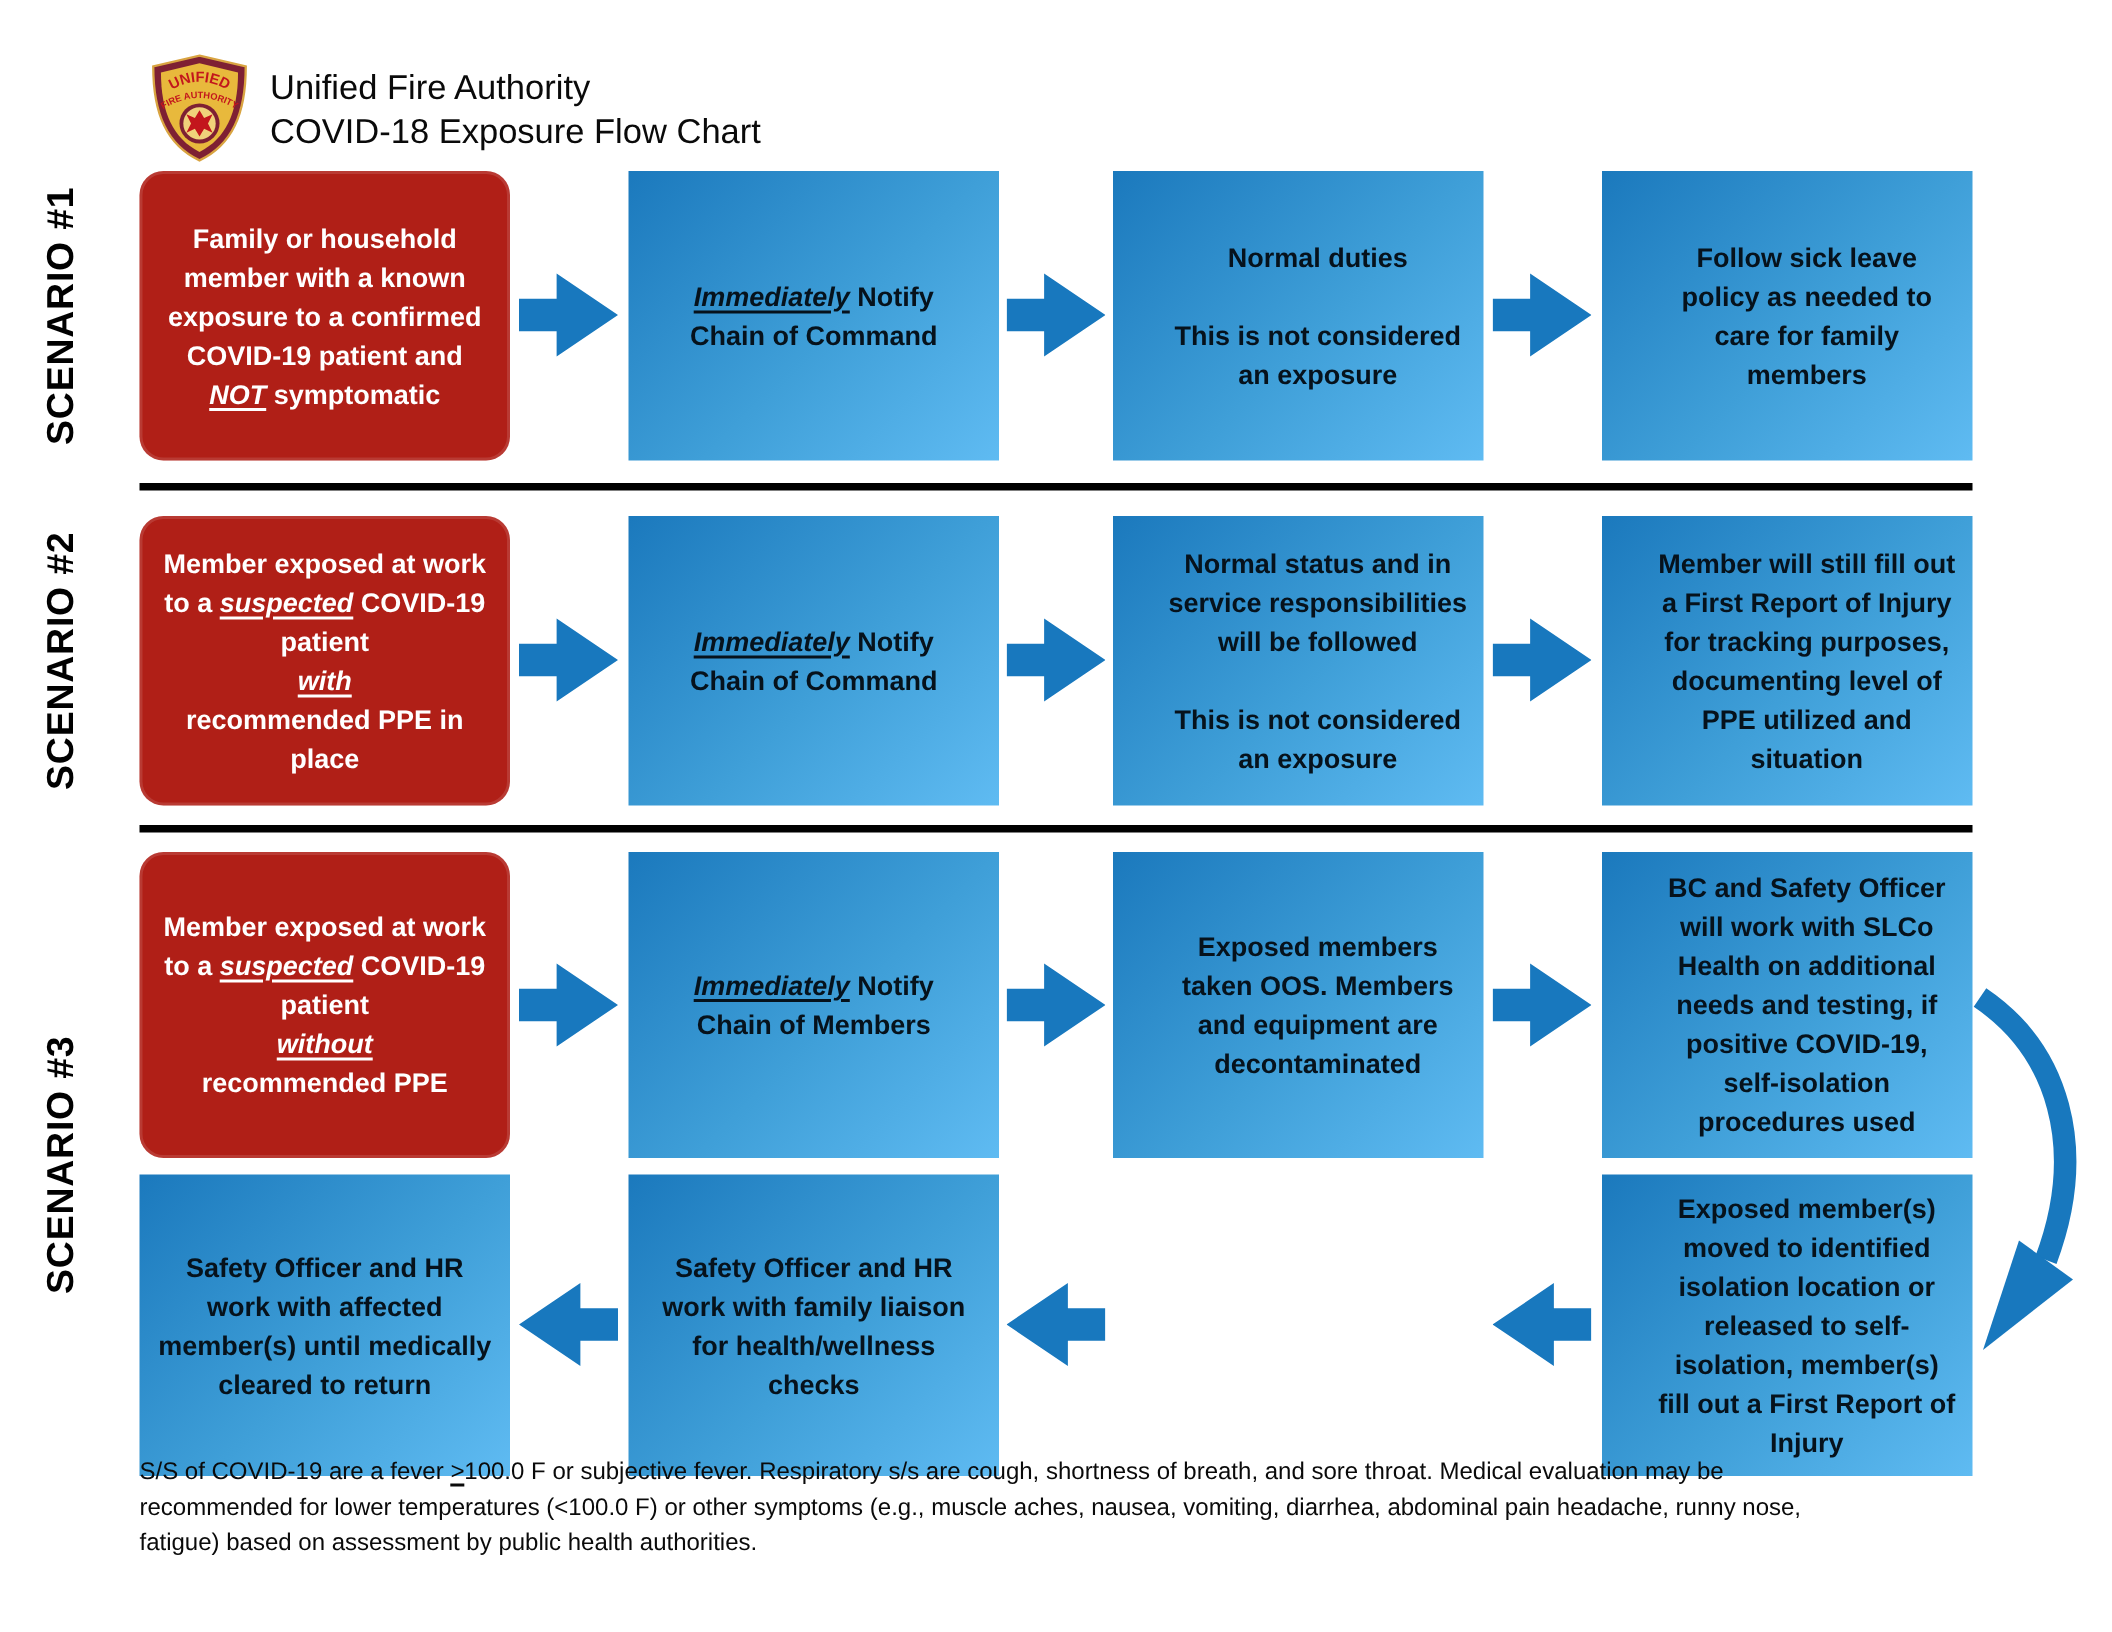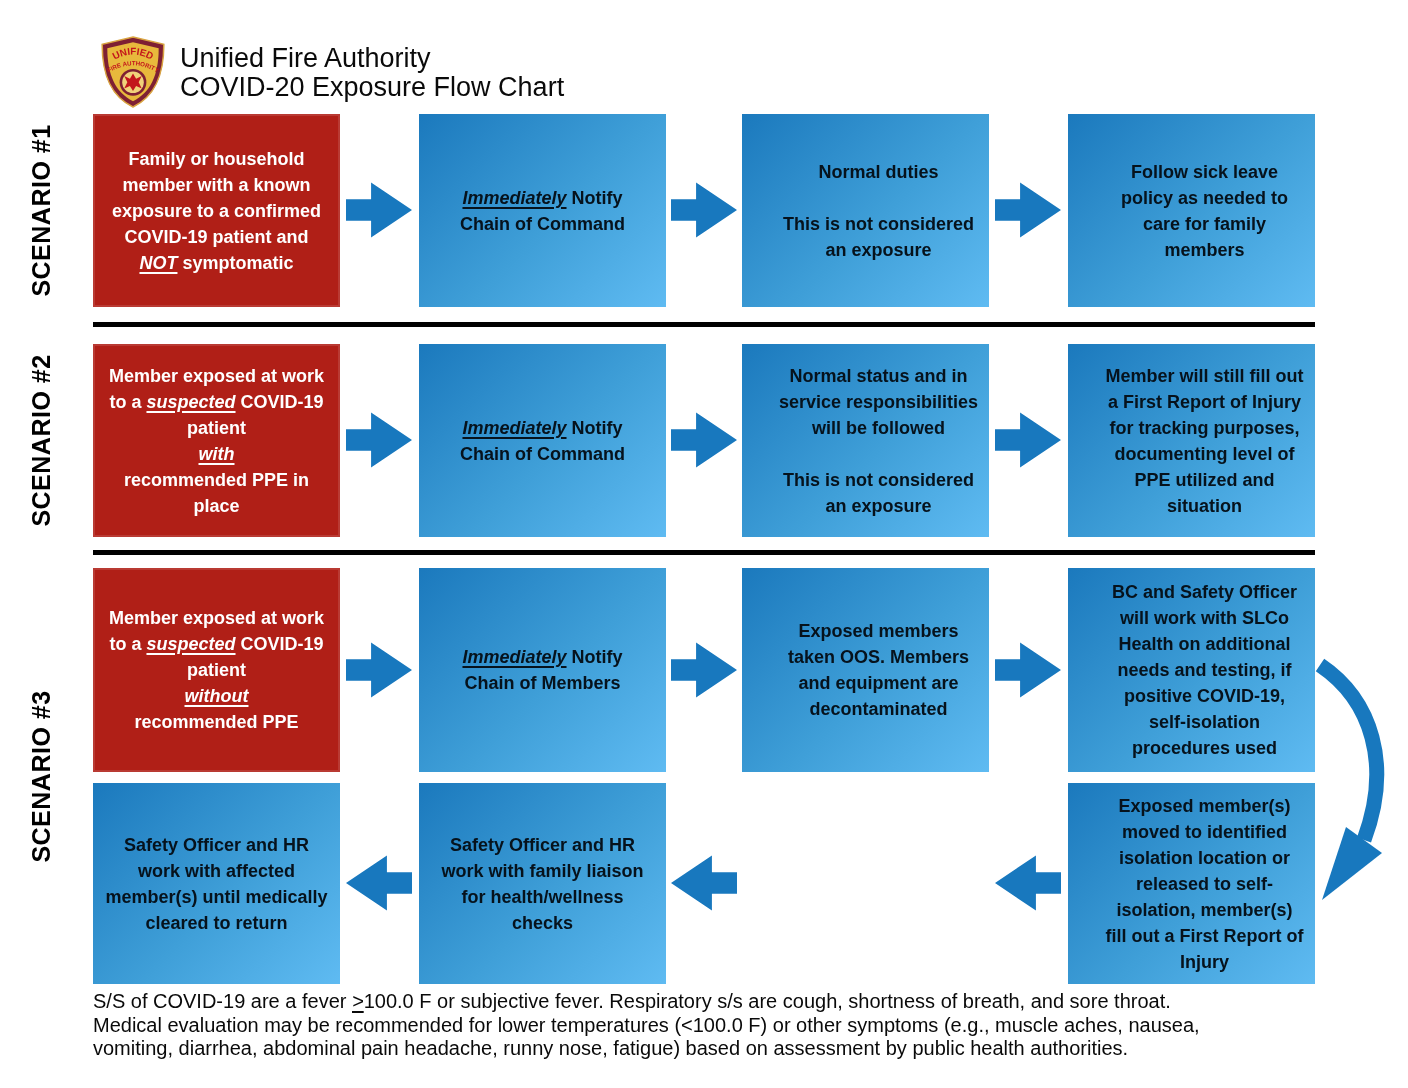--- a/index.html
+++ b/index.html
@@ -2,54 +2,54 @@
 <html><head>
 <meta charset="utf-8">
 <style>
   html,body{margin:0;padding:0;background:#fff;}
   #canvas{
     position:relative;width:1408px;height:1088px;background:#ffffff;overflow:hidden;
     font-family:"Liberation Sans", sans-serif;color:#000;
   }
   
   #logo{position:absolute;left:96px;top:35px;}
-  #title-block{position:absolute;left:180px;top:44px;font-size:27px;line-height:29px;font-weight:400;color:#0a0a0a;}
+  #title-block{position:absolute;left:180px;top:44px;font-size:23px;line-height:29px;font-weight:400;color:#0a0a0a;}
   
   .vlabel{position:absolute;left:0;width:82px;display:flex;align-items:center;justify-content:center;}
   .vlabel span{transform:rotate(-90deg);white-space:nowrap;font-weight:bold;font-size:25px;letter-spacing:.5px;color:#000;}
   .vl1{top:114px;height:193px;}
   .vl2{top:344px;height:193px;}
   .vl3{top:568px;height:416px;}
   
   .box{
     position:absolute;width:247px;box-sizing:border-box;padding:6px 10px;
     display:flex;align-items:center;justify-content:center;text-align:center;
     font-weight:bold;font-size:18px;line-height:26px;white-space:pre-line;
   }
-  .box.red{background:#b01f17;color:#ffffff;box-shadow:inset 0 0 0 2px rgba(255,255,255,.12);}
+  .box.red{background:#b01f17;color:#ffffff;box-shadow:inset 0 0 0 2px rgba(255,255,255,.12);border-radius:16px;}
   .box.blue{background:linear-gradient(135deg,#1b79bd 0%,#3f9fd8 55%,#5fbbf2 100%);color:#06121c;}
   .c1{left:93px;} .c2{left:419px;} .c3{left:742px;padding-left:36px;} .c4{left:1068px;padding-left:36px;}
   .r1{top:114px;height:193px;}
   .r2{top:344px;height:193px;}
   .r3{top:568px;height:204px;}
   .r4{top:783px;height:201px;}
   .u{text-decoration:underline;text-decoration-thickness:2px;text-underline-offset:3px;font-style:italic;}
   
   .harrow{position:absolute;width:66px;height:60px;background:#1878be;}
   .right{clip-path:polygon(0 32%,38% 32%,38% 4%,100% 50%,38% 96%,38% 68%,0 68%);}
   .left{clip-path:polygon(100% 32%,62% 32%,62% 4%,0 50%,62% 96%,62% 68%,100% 68%);}
   .g1{left:346px;} .g2{left:671px;} .g3{left:995px;}
   .ar1{top:180px;} .ar2{top:410px;} .ar3{top:640px;} .ar4{top:853px;}
   
   .divider{position:absolute;left:93px;width:1222px;height:5px;background:#000;}
   .d1{top:322px;} .d2{top:550px;}
   
   #curve-arrow{position:absolute;left:1312px;top:655px;}
   
-  #footnote{position:absolute;left:93px;top:990px;width:1142px;font-size:20px;line-height:23.5px;color:#0a0a0a;}
+  #footnote{position:absolute;left:93px;top:970px;width:1142px;font-size:16px;line-height:23.5px;color:#0a0a0a;}
 </style>
 </head>
 <body>
 
 <div id="canvas">
 
   <svg id="logo" width="74" height="74" viewBox="0 0 72 72">
     <path d="M36 2 L66 9 C66 40 57 60 36 70 C15 60 6 40 6 9 Z" fill="#7e2033" stroke="#d9a441" stroke-width="1.5"></path>
     <path d="M36 7 L61 13 C61 39 53 56 36 64.5 C19 56 11 39 11 13 Z" fill="#e8b93c"></path>
     <path id="arcA" d="M14 27 Q36 11 58 27" fill="none"></path>
@@ -59,21 +59,21 @@
     </text>
     <text font-size="6" font-weight="bold" fill="#c3161c" text-anchor="middle" font-family="Liberation Sans, sans-serif">
       <textPath href="#arcB" startOffset="50%">FIRE AUTHORITY</textPath>
     </text>
     <circle cx="36" cy="46" r="13" fill="#7e2033"></circle>
     <circle cx="36" cy="46" r="10.5" fill="#f0d27a"></circle>
     <path d="M36 37.5 L39 42.5 L44.5 40 L41.5 46 L44.5 52 L39 49.5 L36 54.5 L33 49.5 L27.5 52 L30.5 46 L27.5 40 L33 42.5 Z" fill="#c3161c"></path>
   </svg>
   <div id="title-block">
     <div>Unified Fire Authority</div>
-    <div>COVID-20 Exposure Flow Chart</div>
+    <div>COVID-18 Exposure Flow Chart</div>
   </div>
 
   <div class="vlabel vl1">
       <span>SCENARIO #1</span>
     </div>
   <div class="vlabel vl2">
       <span>SCENARIO #2</span>
     </div>
   <div class="vlabel vl3">
       <span>SCENARIO #3</span>

